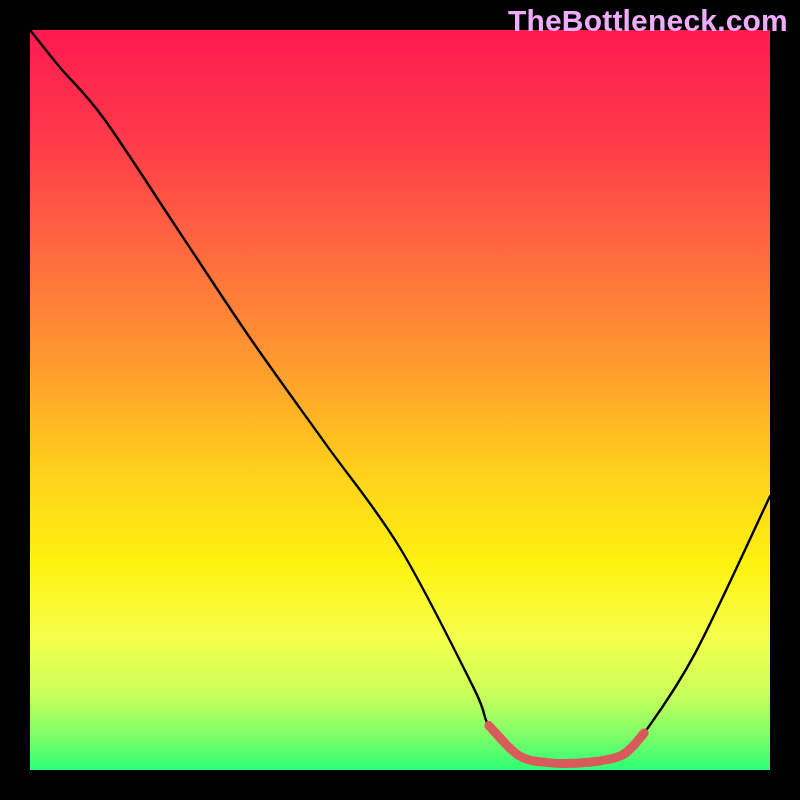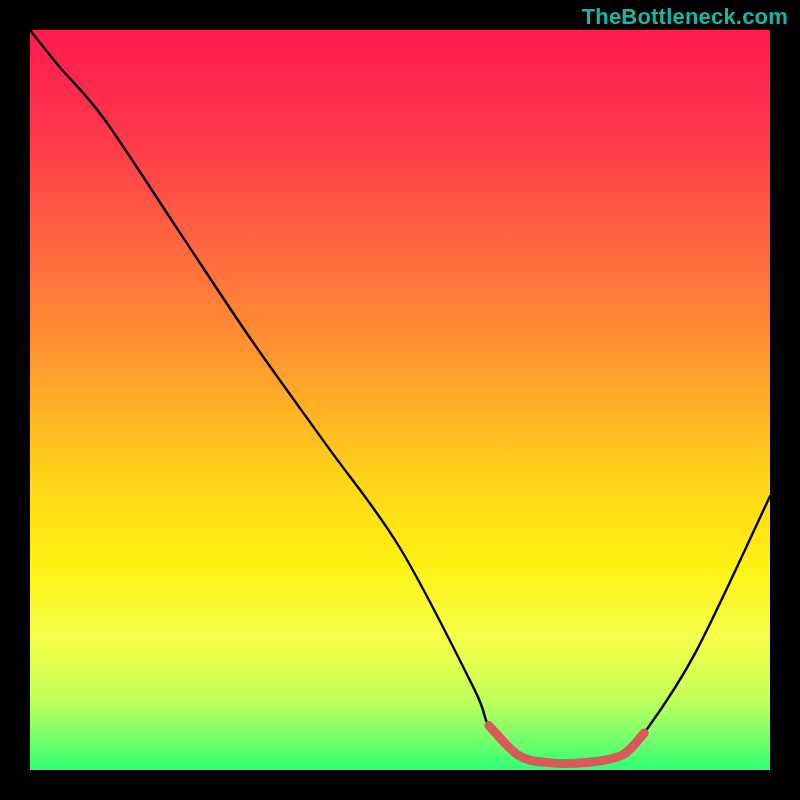--- a/index.html
+++ b/index.html
@@ -14,23 +14,23 @@
     position: relative;
     width: 800px;
     height: 800px;
     background: #000;
   }
   .watermark {
     position: absolute;
     top: 4px;
     right: 12px;
     font-family: Arial, Helvetica, sans-serif;
-    font-size: 22px;
+    font-size: 30px;
     font-weight: 600;
-    color: #14b8a6;
+    color: #f0abfc;
     letter-spacing: 0.2px;
     z-index: 10;
   }
   svg.plot {
     position: absolute;
     left: 30px;
     top: 30px;
     width: 740px;
     height: 740px;
   }

